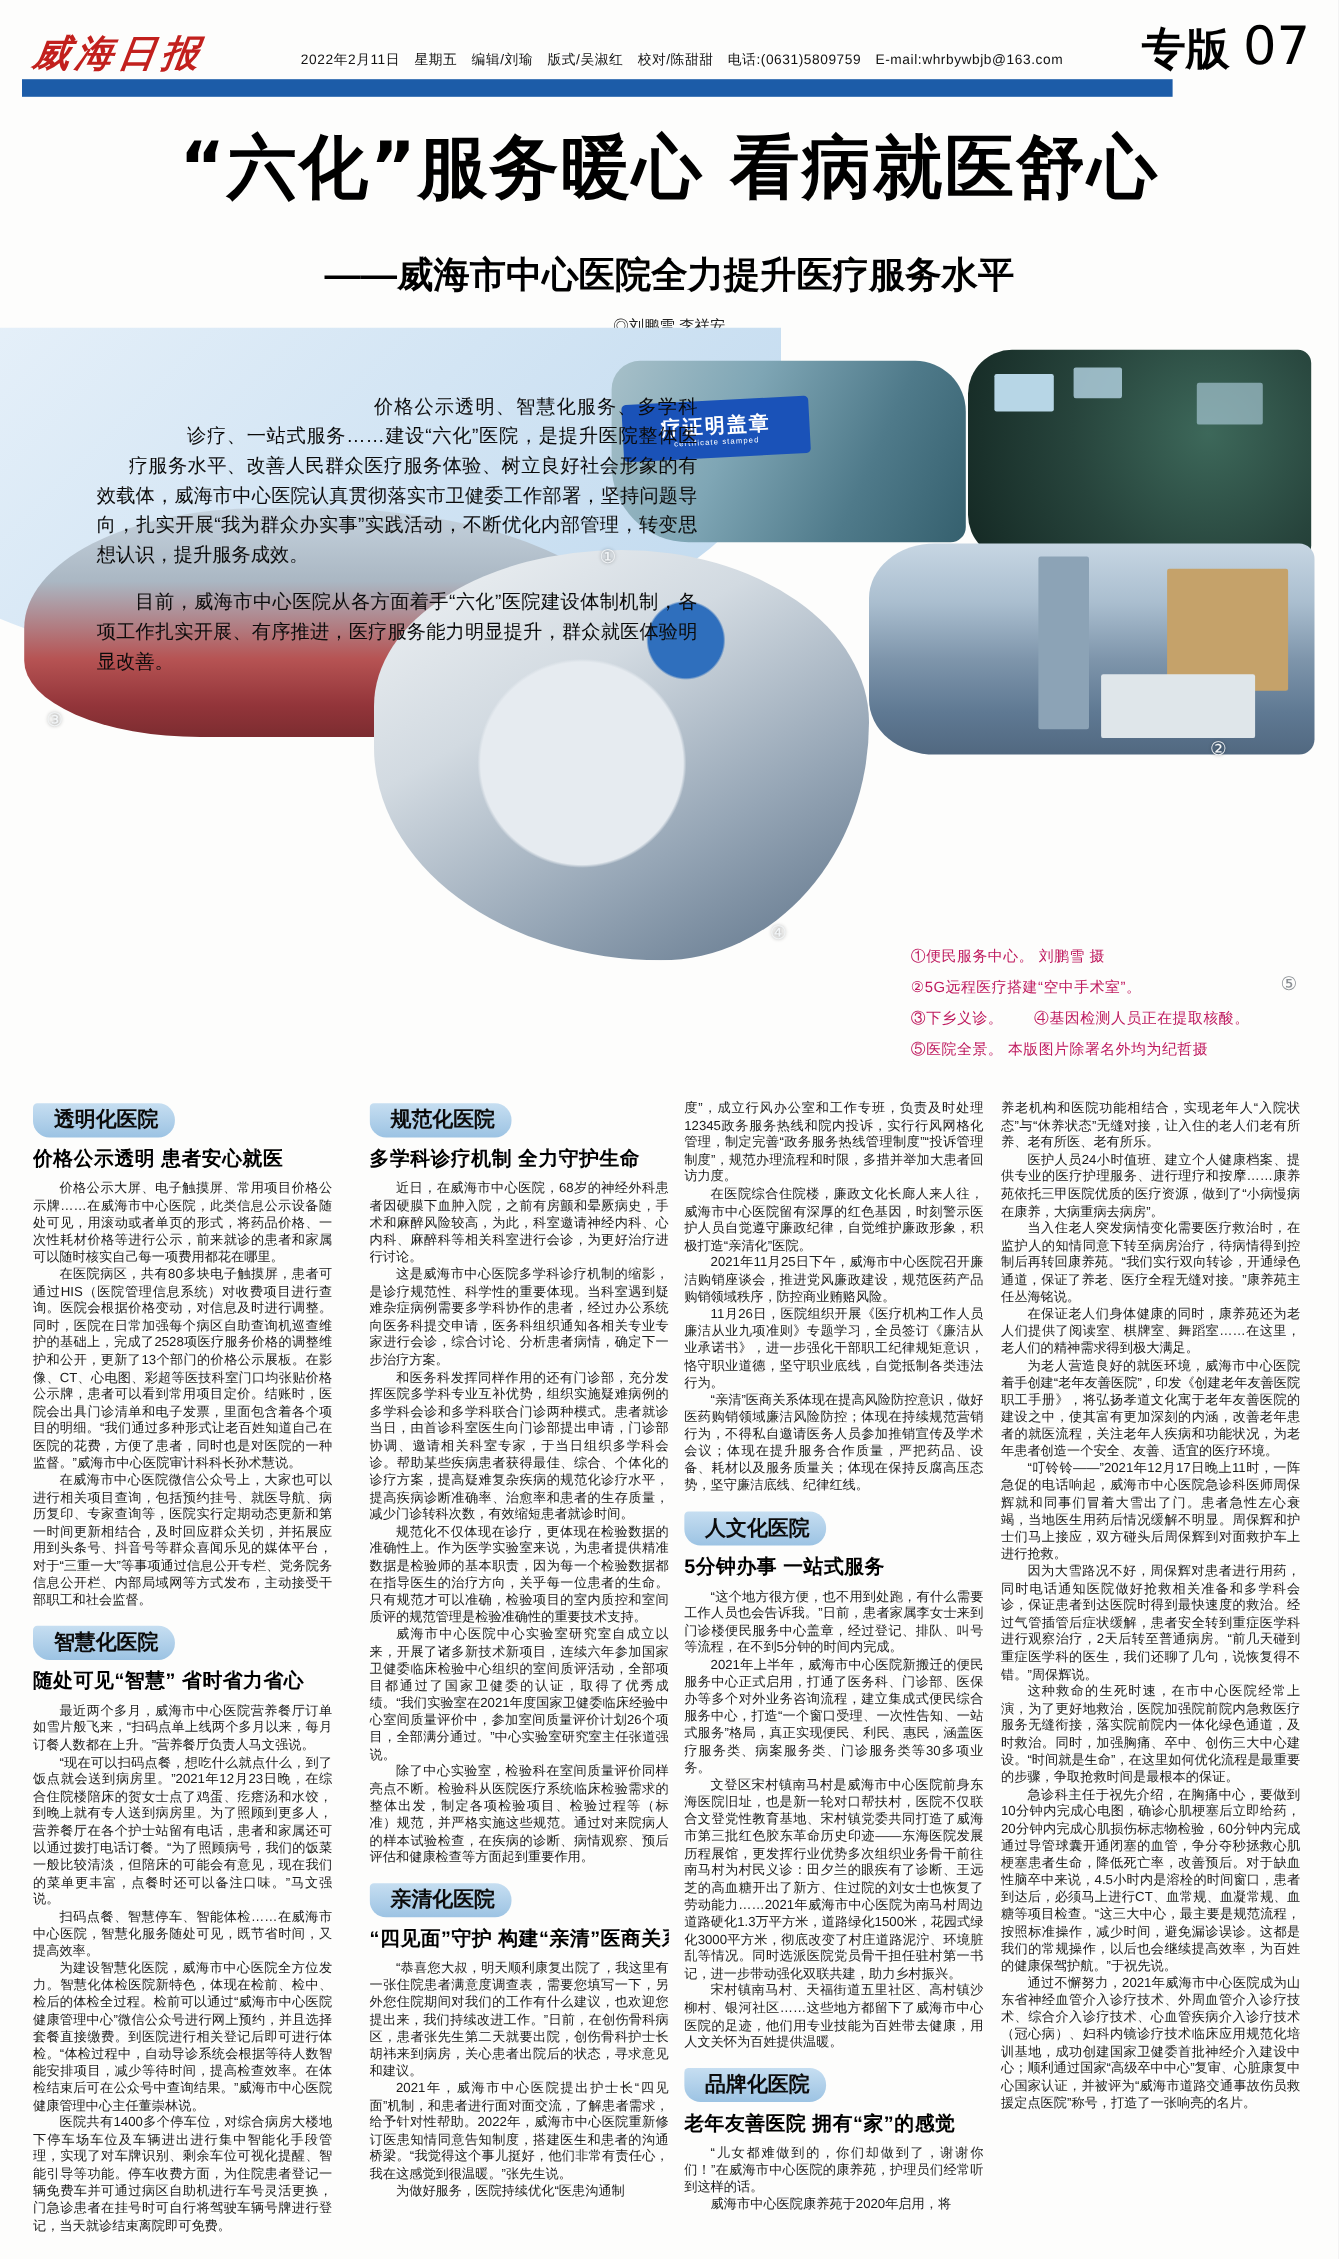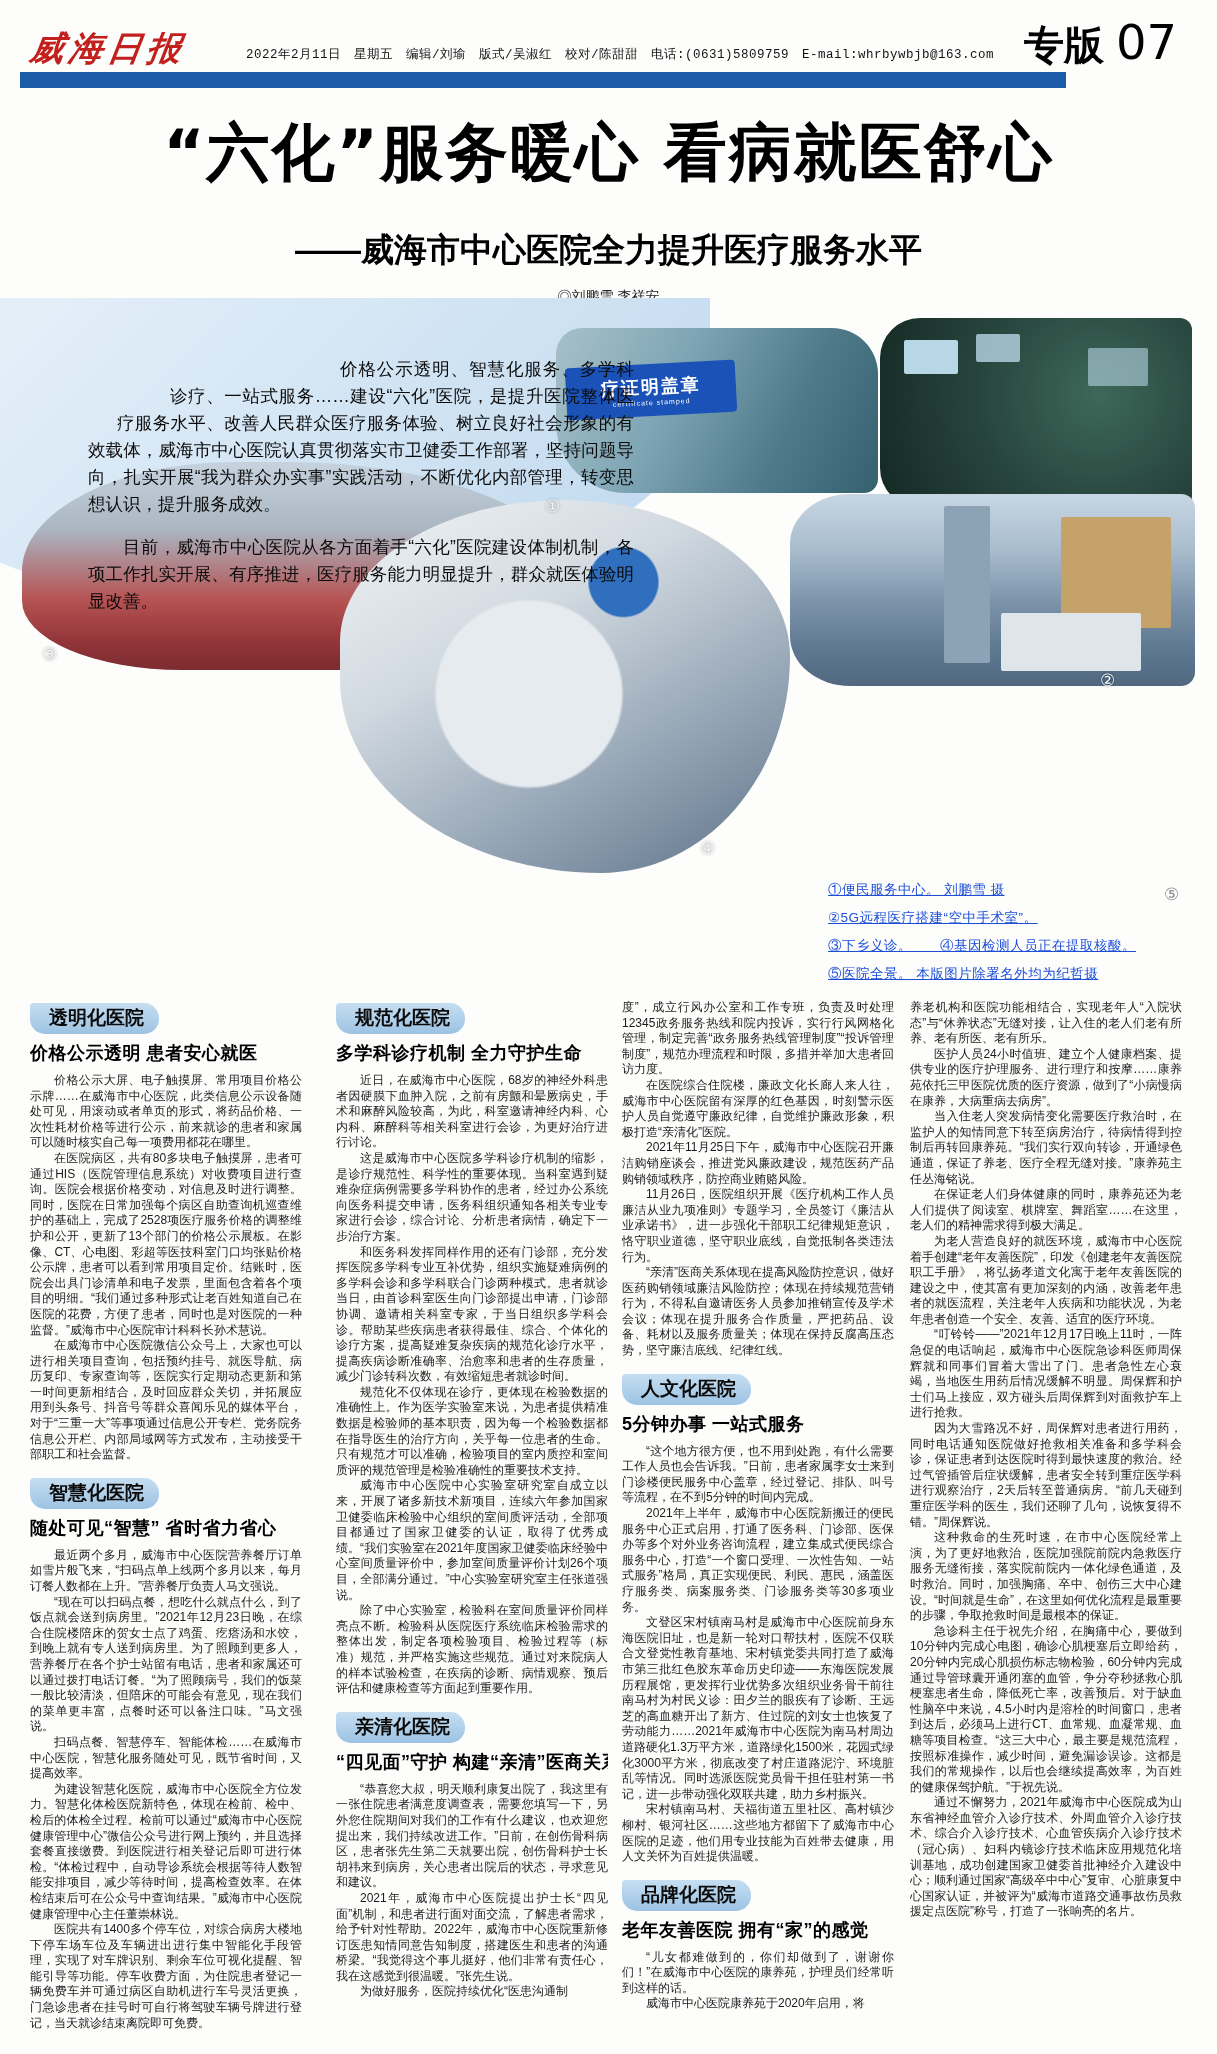--- a/index.html
+++ b/index.html
@@ -4,22 +4,22 @@
 <style>
   html,body{margin:0;padding:0;background:#e8e8e8;}
   .page{position:relative;width:1217px;height:2054px;margin:0 auto;background:#fdfdfc;
         font-family:"Liberation Sans",sans-serif;overflow:hidden;}
 
   
   .logo{position:absolute;left:30px;top:26px;font-family:"DejaVu Serif",serif;
         font-style:italic;font-weight:bold;color:#c2201d;font-size:34px;letter-spacing:5px;
         transform:skewX(-8deg);}
   .infoline{position:absolute;left:200px;top:46px;width:840px;text-align:center;
-        font-size:12.5px;color:#121212;letter-spacing:.5px;font-family:Liberation Mono, monospace;}
-  .pagelabel{position:absolute;right:40px;top:14px;display:flex;align-items:baseline;gap:12px;color:#000;}
+        font-size:12.5px;color:#121212;letter-spacing:.5px;}
+  .pagelabel{position:absolute;right:26px;top:14px;display:flex;align-items:baseline;gap:12px;color:#000;}
   .pagelabel .zh{font-size:40px;font-weight:900;}
   .pagelabel .num{font-family:"DejaVu Sans",sans-serif;font-size:48px;font-weight:400;text-align:center;}
   .bluebar{position:absolute;left:20px;top:72px;width:1046px;height:16px;background:#1c5ca8;}
 
   
   .headline{position:absolute;left:0;top:110px;width:100%;text-align:center;
         font-family:"DejaVu Sans",sans-serif;font-size:63px;font-weight:700;color:#000;letter-spacing:2px;}
   .subtitle{position:absolute;left:0;top:228px;width:100%;text-align:center;
         font-size:33px;font-weight:700;color:#000;}
   .byline{position:absolute;left:0;top:288px;width:100%;text-align:center;font-size:14px;color:#222;}
@@ -55,22 +55,22 @@
                    radial-gradient(circle at 42% 52%,#e6ebf0 0 92px,rgba(0,0,0,0) 95px),
                    linear-gradient(150deg,#f0f3f5 0%,#d2dae1 35%,#96a6b6 68%,#5d7288 100%);}
   .photo5{left:790px;top:494px;width:405px;height:192px;border-radius:60px 14px 14px 60px / 50px 14px 14px 50px;
         background:linear-gradient(180deg,#c7d6e3 0%,#aabecf 28%,#7e95ab 55%,#5f7993 80%,#516880 100%);}
   .tower{position:absolute;left:38%;top:6%;width:46px;height:82%;background:#8ca3b6;border-radius:2px;}
   .tan{position:absolute;right:6%;top:12%;width:110px;height:58%;background:#c5a26a;border-radius:2px;}
   .lowbld{position:absolute;left:52%;bottom:8%;width:140px;height:30%;background:#dfe6ea;border-radius:2px;}
   .mark{position:absolute;z-index:5;font-size:17px;color:#f2f5f7;text-shadow:0 0 3px rgba(0,0,0,.45);}
   .mark.dark{color:#8a8f94;text-shadow:none;}
 
-  .captions{position:absolute;left:828px;top:876px;width:384px;z-index:5;
-        font-size:13.5px;line-height:28px;color:#1d4ed8;letter-spacing:.5px;text-decoration:underline;}
+  .captions{position:absolute;left:828px;top:856px;width:384px;z-index:5;
+        font-size:13.5px;line-height:28px;color:#be185d;letter-spacing:.5px;}
   .captions div{white-space:nowrap;}
 
   
   .col{position:absolute;top:1000px;width:272px;height:1048px;overflow:hidden;text-align:justify;}
   .col1{left:30px;}  .col2{left:336px;}  .col3{left:622px;}  .col4{left:910px;}
   .bp{margin:0;font-size:12px;line-height:15.6px;color:#1b1b1b;text-indent:2em;}
   .bp.cont{text-indent:0;}
   .sec{margin:15px 0 8px;}
   .sec:first-child{margin-top:3px;}
   .pill{display:inline-block;background:linear-gradient(180deg,#c6def1,#9cc3e3);

